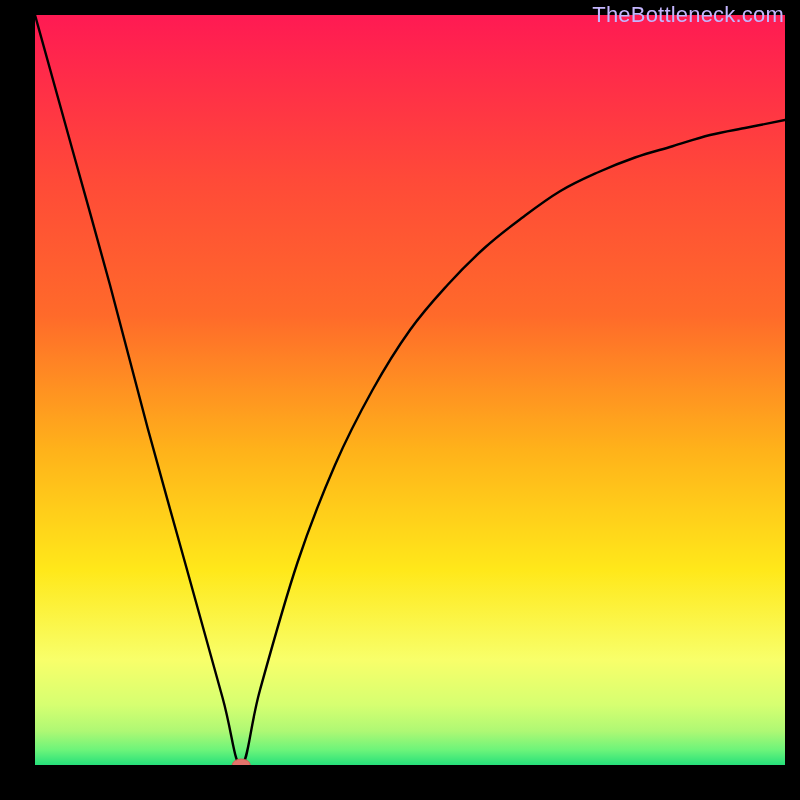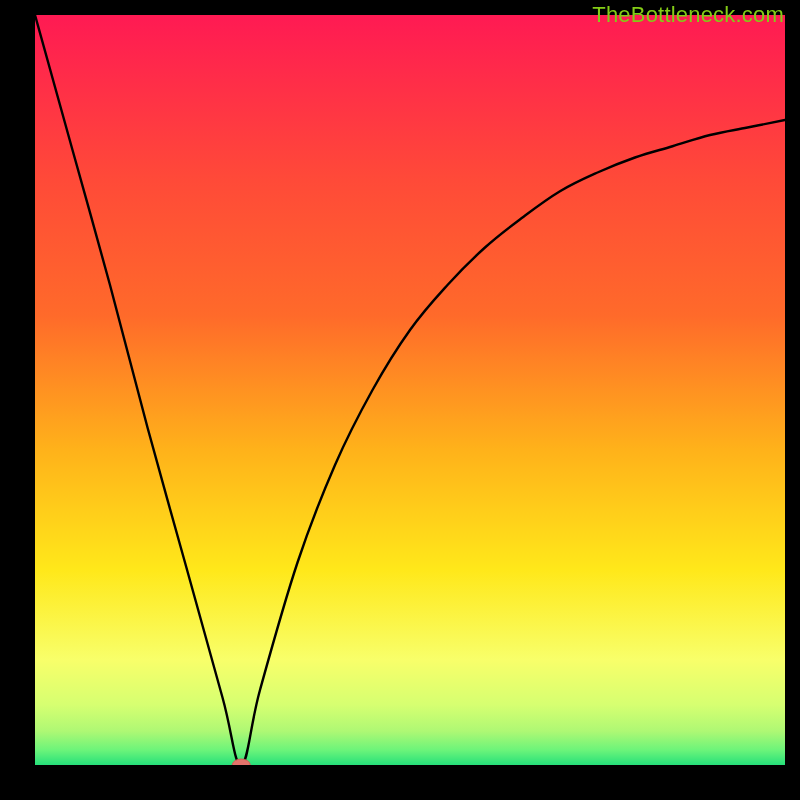--- a/index.html
+++ b/index.html
@@ -22,21 +22,21 @@
     left: 35px;
     top: 15px;
     width: 750px;
     height: 750px;
     overflow: hidden;
   }
   .watermark {
     position: absolute;
     top: 2px;
     right: 16px;
-    color: #84cc16;
+    color: #c4b5fd;
     font-size: 22px;
     font-weight: 500;
     letter-spacing: 0.2px;
     z-index: 20;
   }
 </style>
 </head>
 <body>
 
 <div class="frame">

